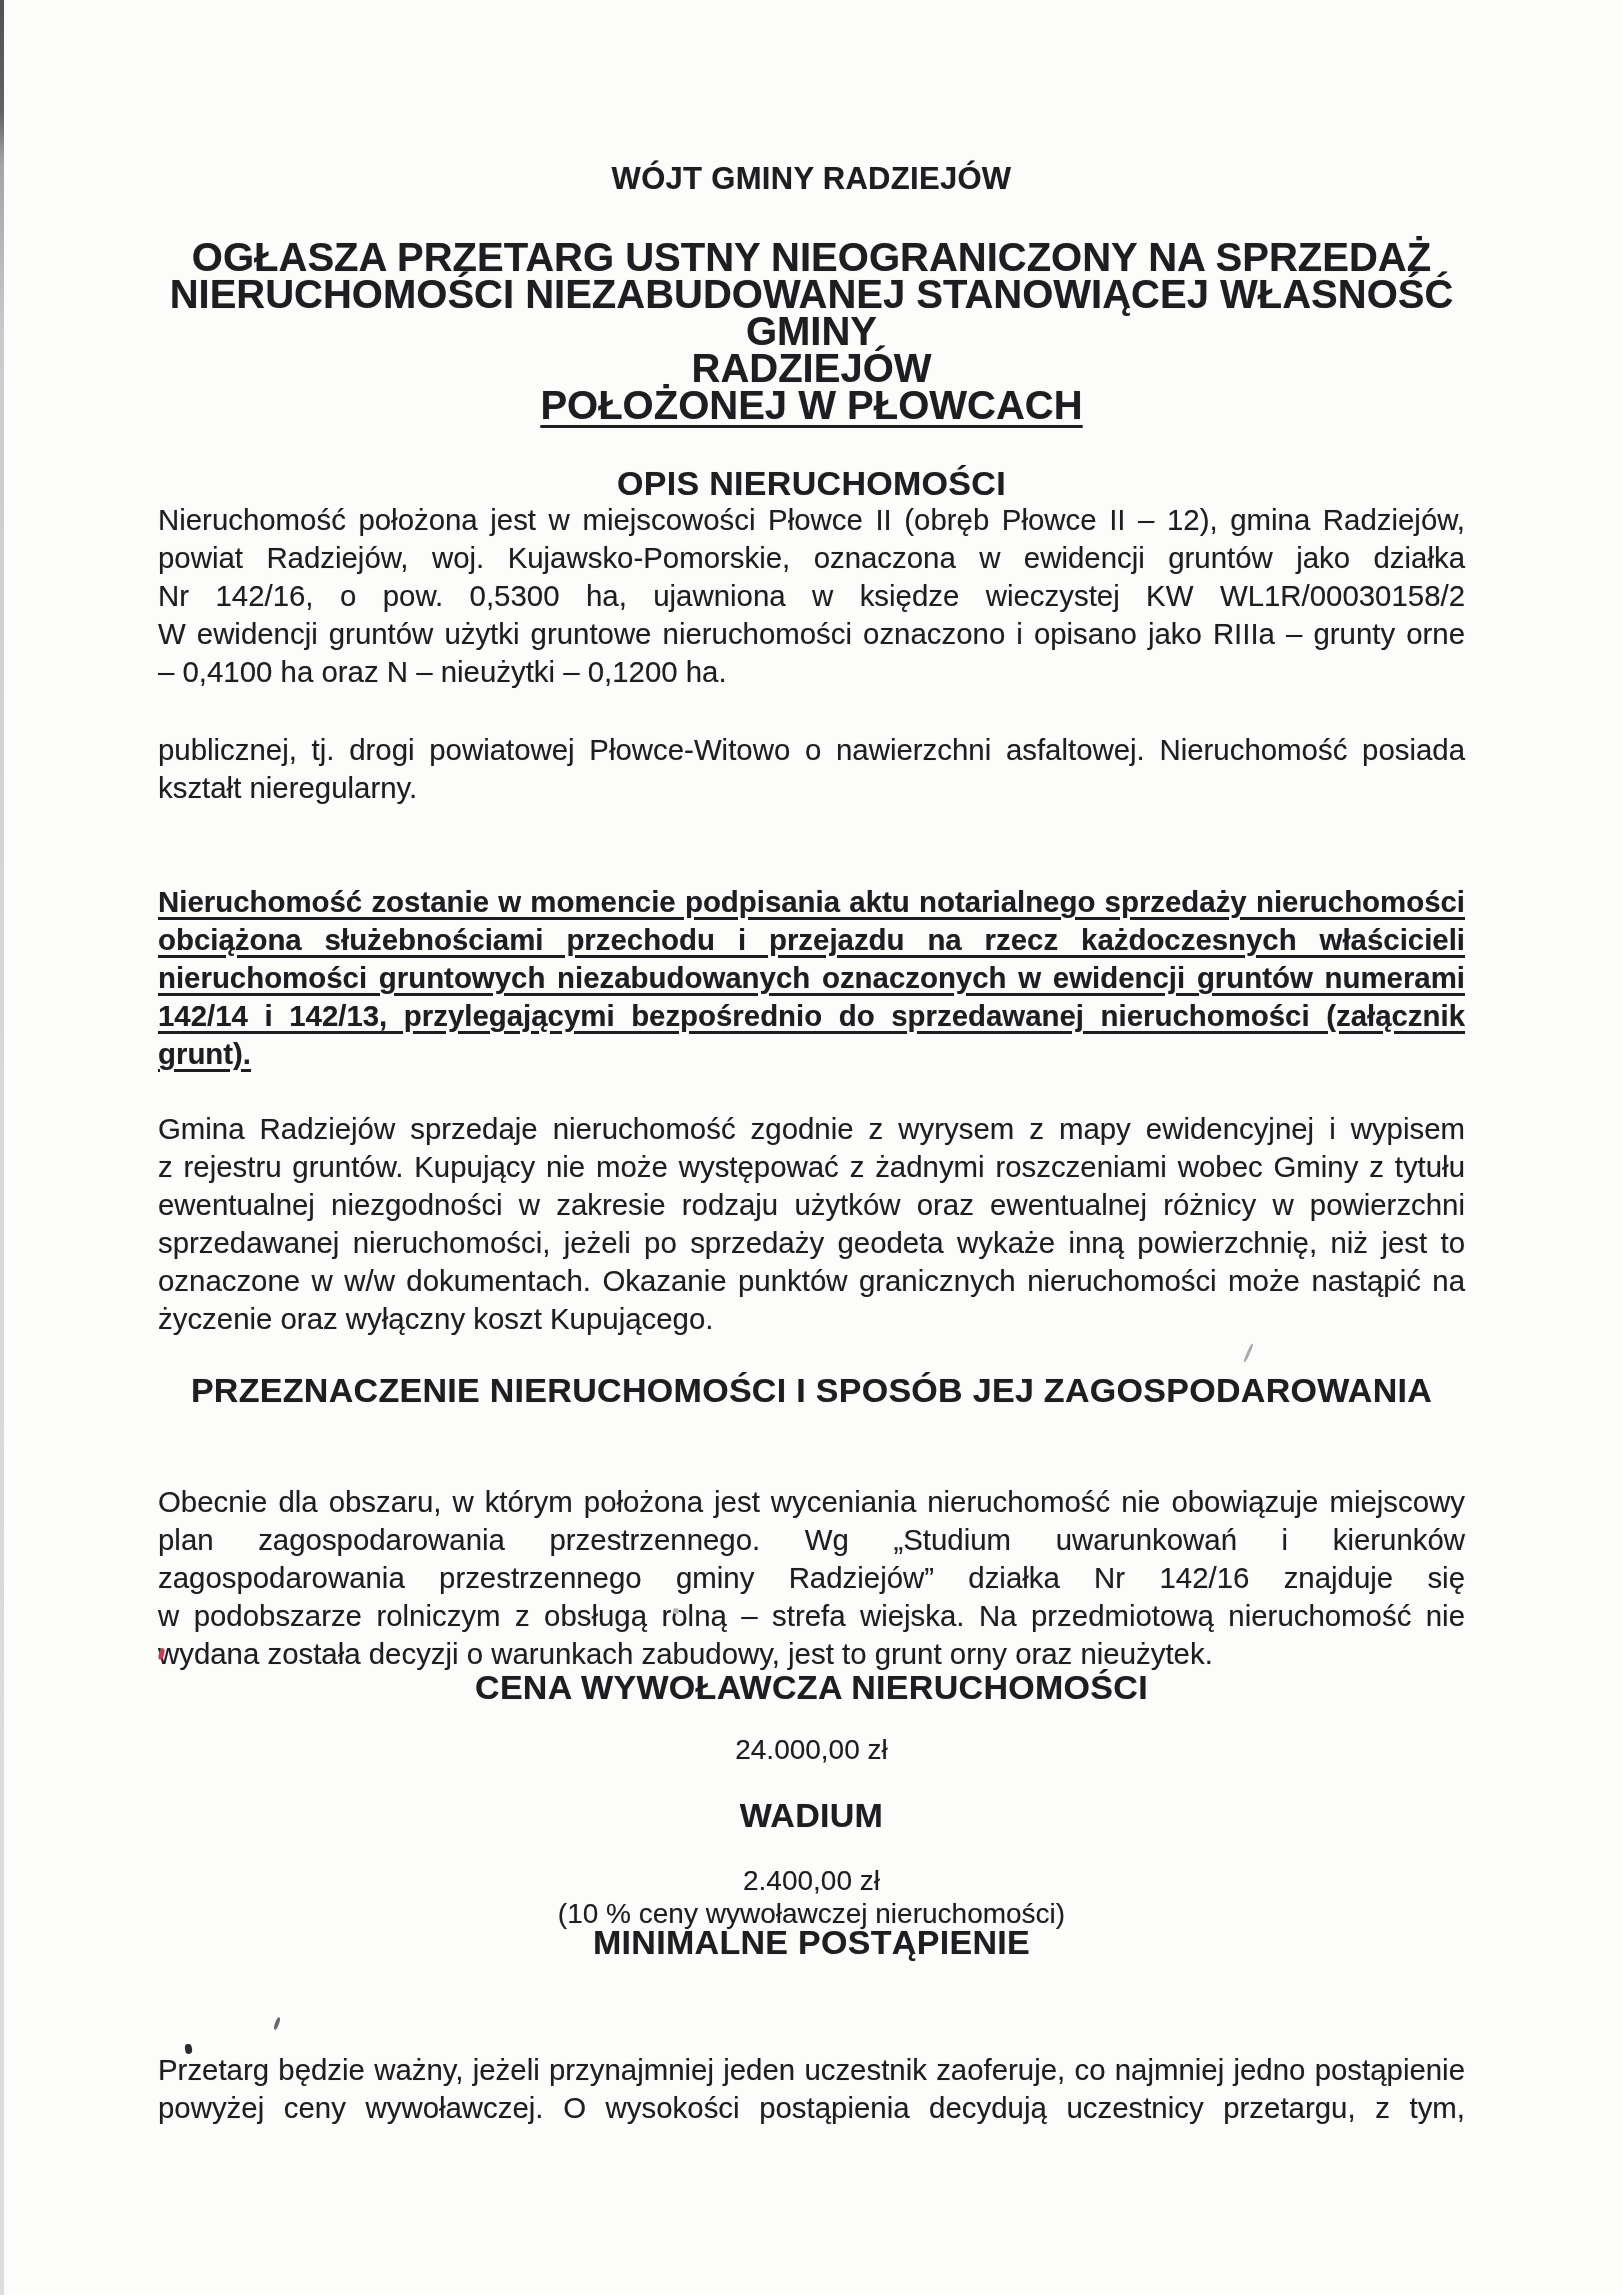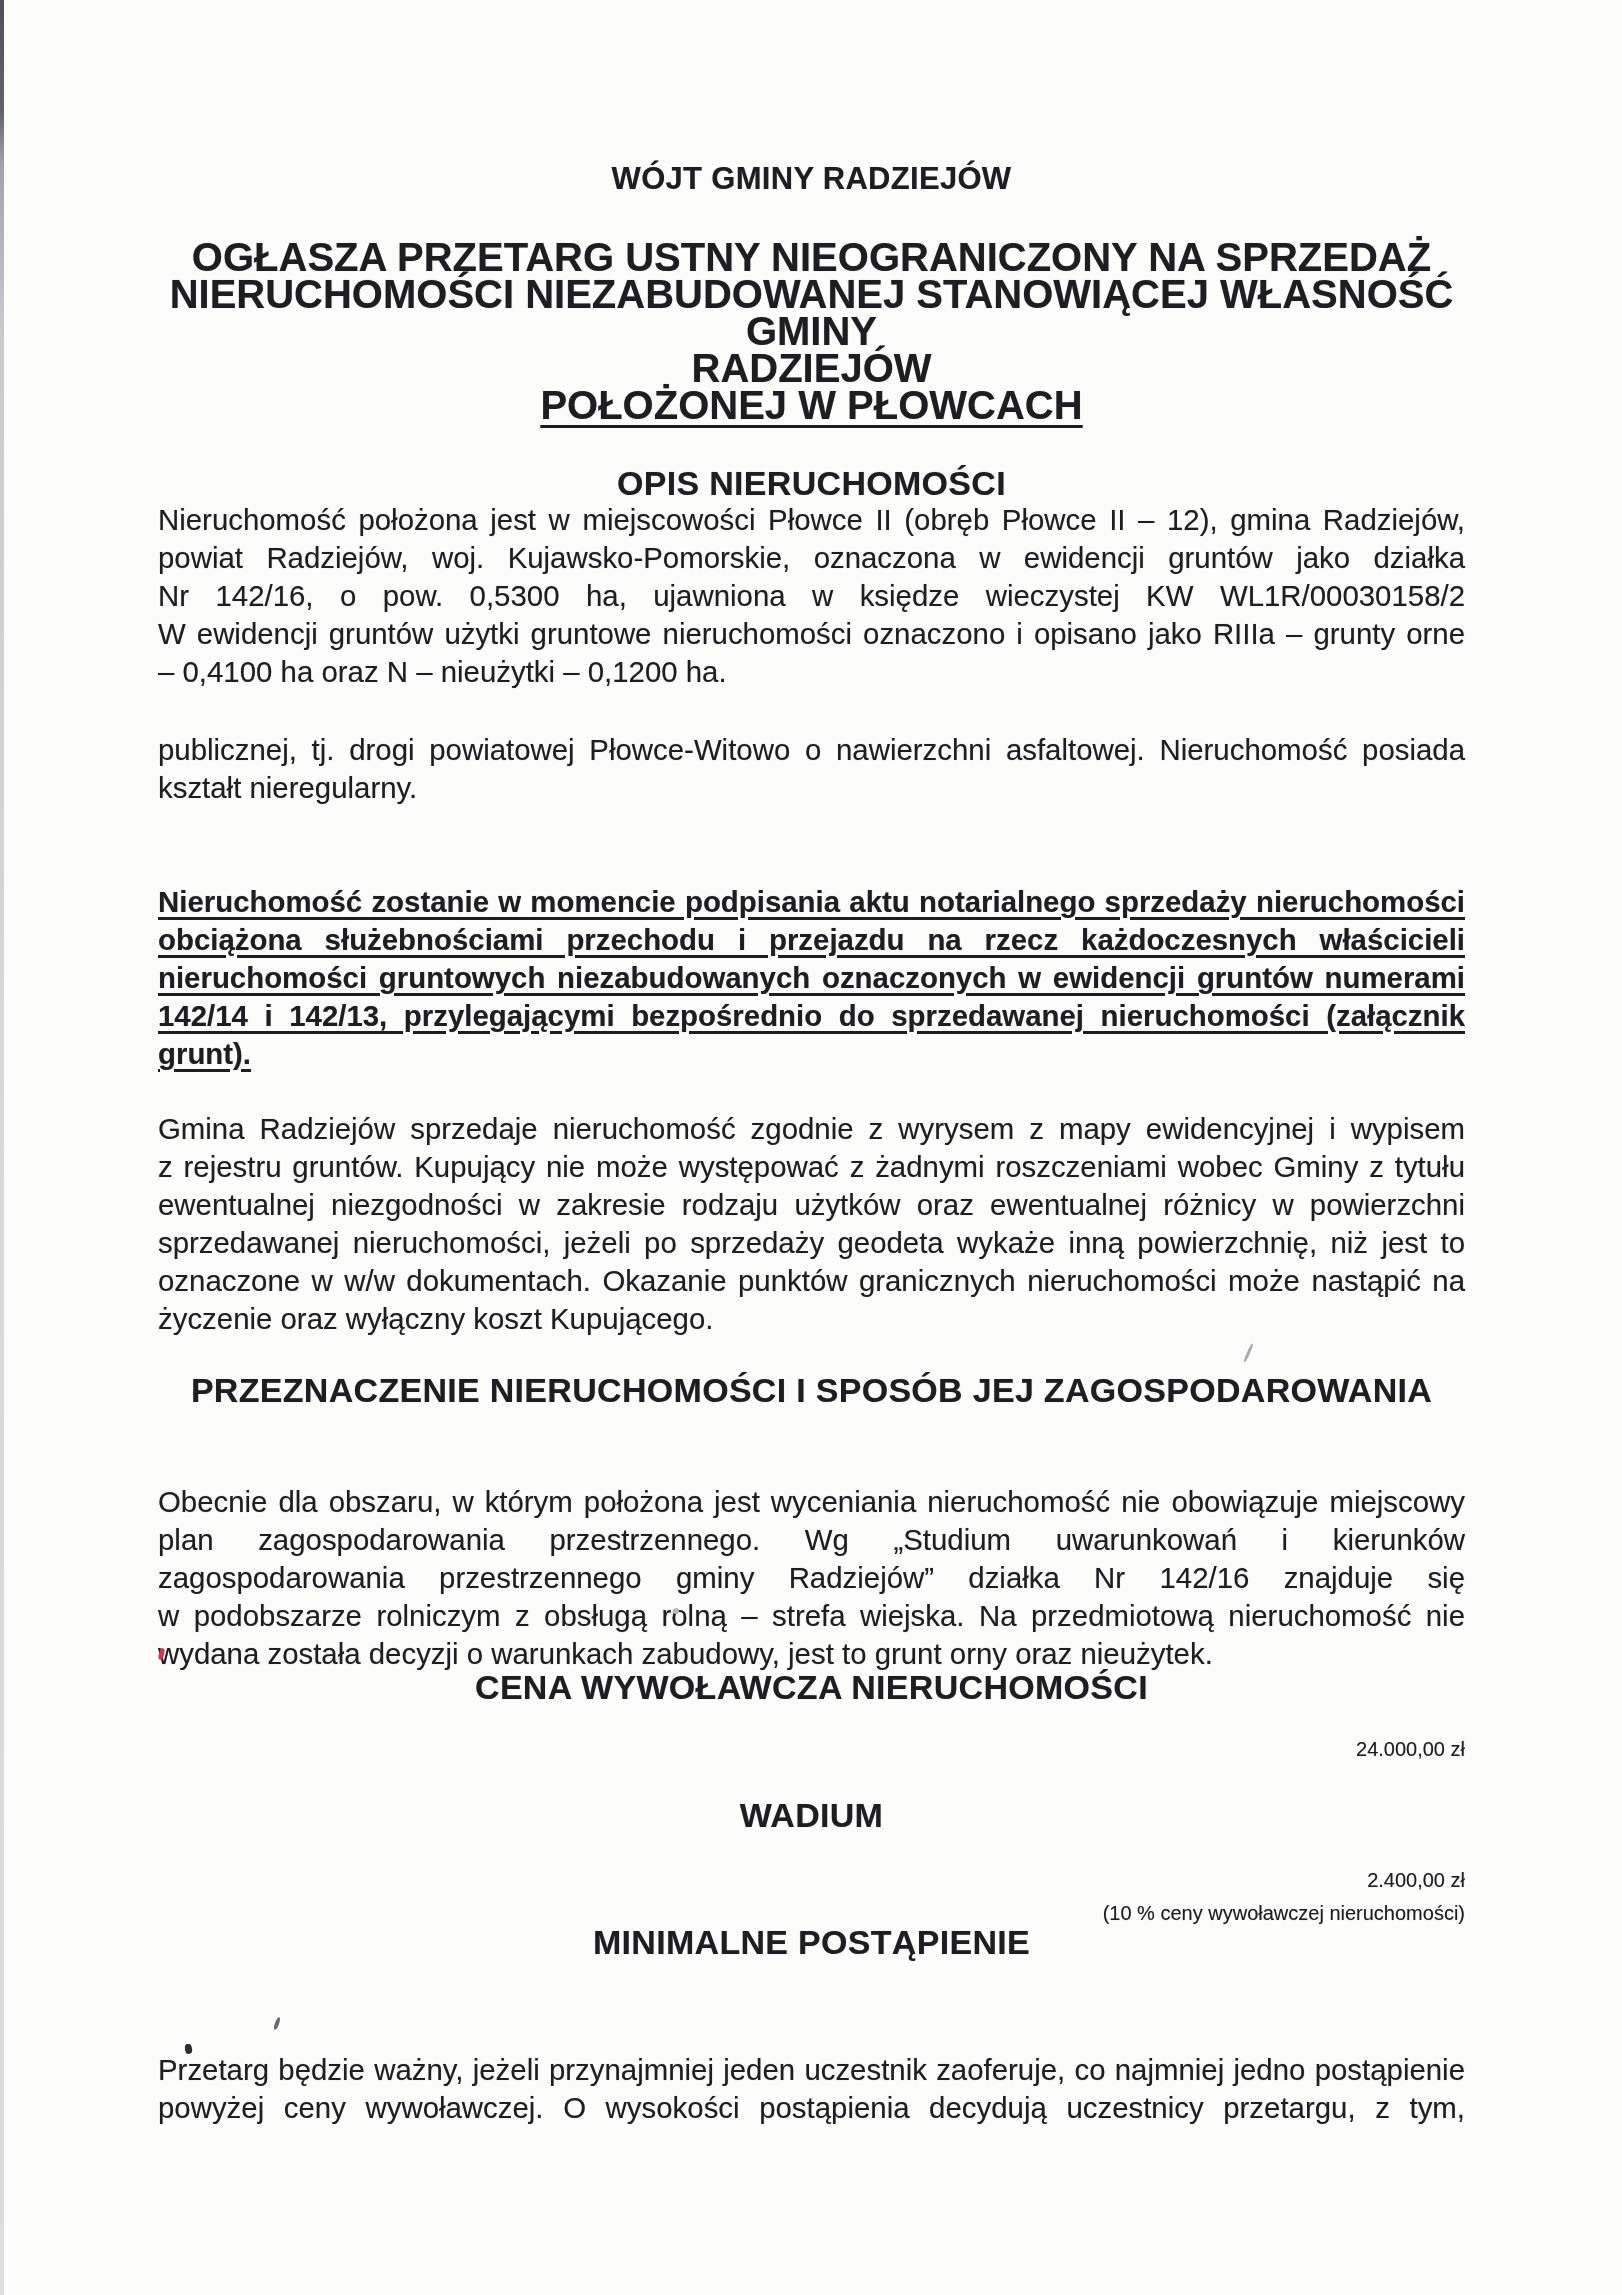--- a/index.html
+++ b/index.html
@@ -29,21 +29,21 @@
   .para { font-size: 29.4px; line-height: 38px; }
   .tline { text-align: justify; text-align-last: justify; }
   .tline.last { text-align-last: left; }
   .para[data-justify-all="true"] .tline.last { text-align-last: justify; }
   .bold-underline {
     font-weight: bold;
     text-decoration: underline;
     text-decoration-thickness: 2.6px;
     text-underline-offset: 5.2px;
   }
-  .value { font-size: 20px; line-height: 33px; text-align: right; }
+  .value { font-size: 28px; line-height: 33px; }
   
   .scan-edge {
     position: absolute; left: 0; top: 0; width: 3.9px; height: 2295px;
     background: linear-gradient(to bottom,
       #26262e 0px, #3a3a44 111px, #8d8d94 164px,
       #bfbfc4 340px, #cfcfd3 1047px, #d6d6d9 2295px);
     opacity: 0.8;
   }
   
   .speck { position: absolute; border-radius: 45%; }

